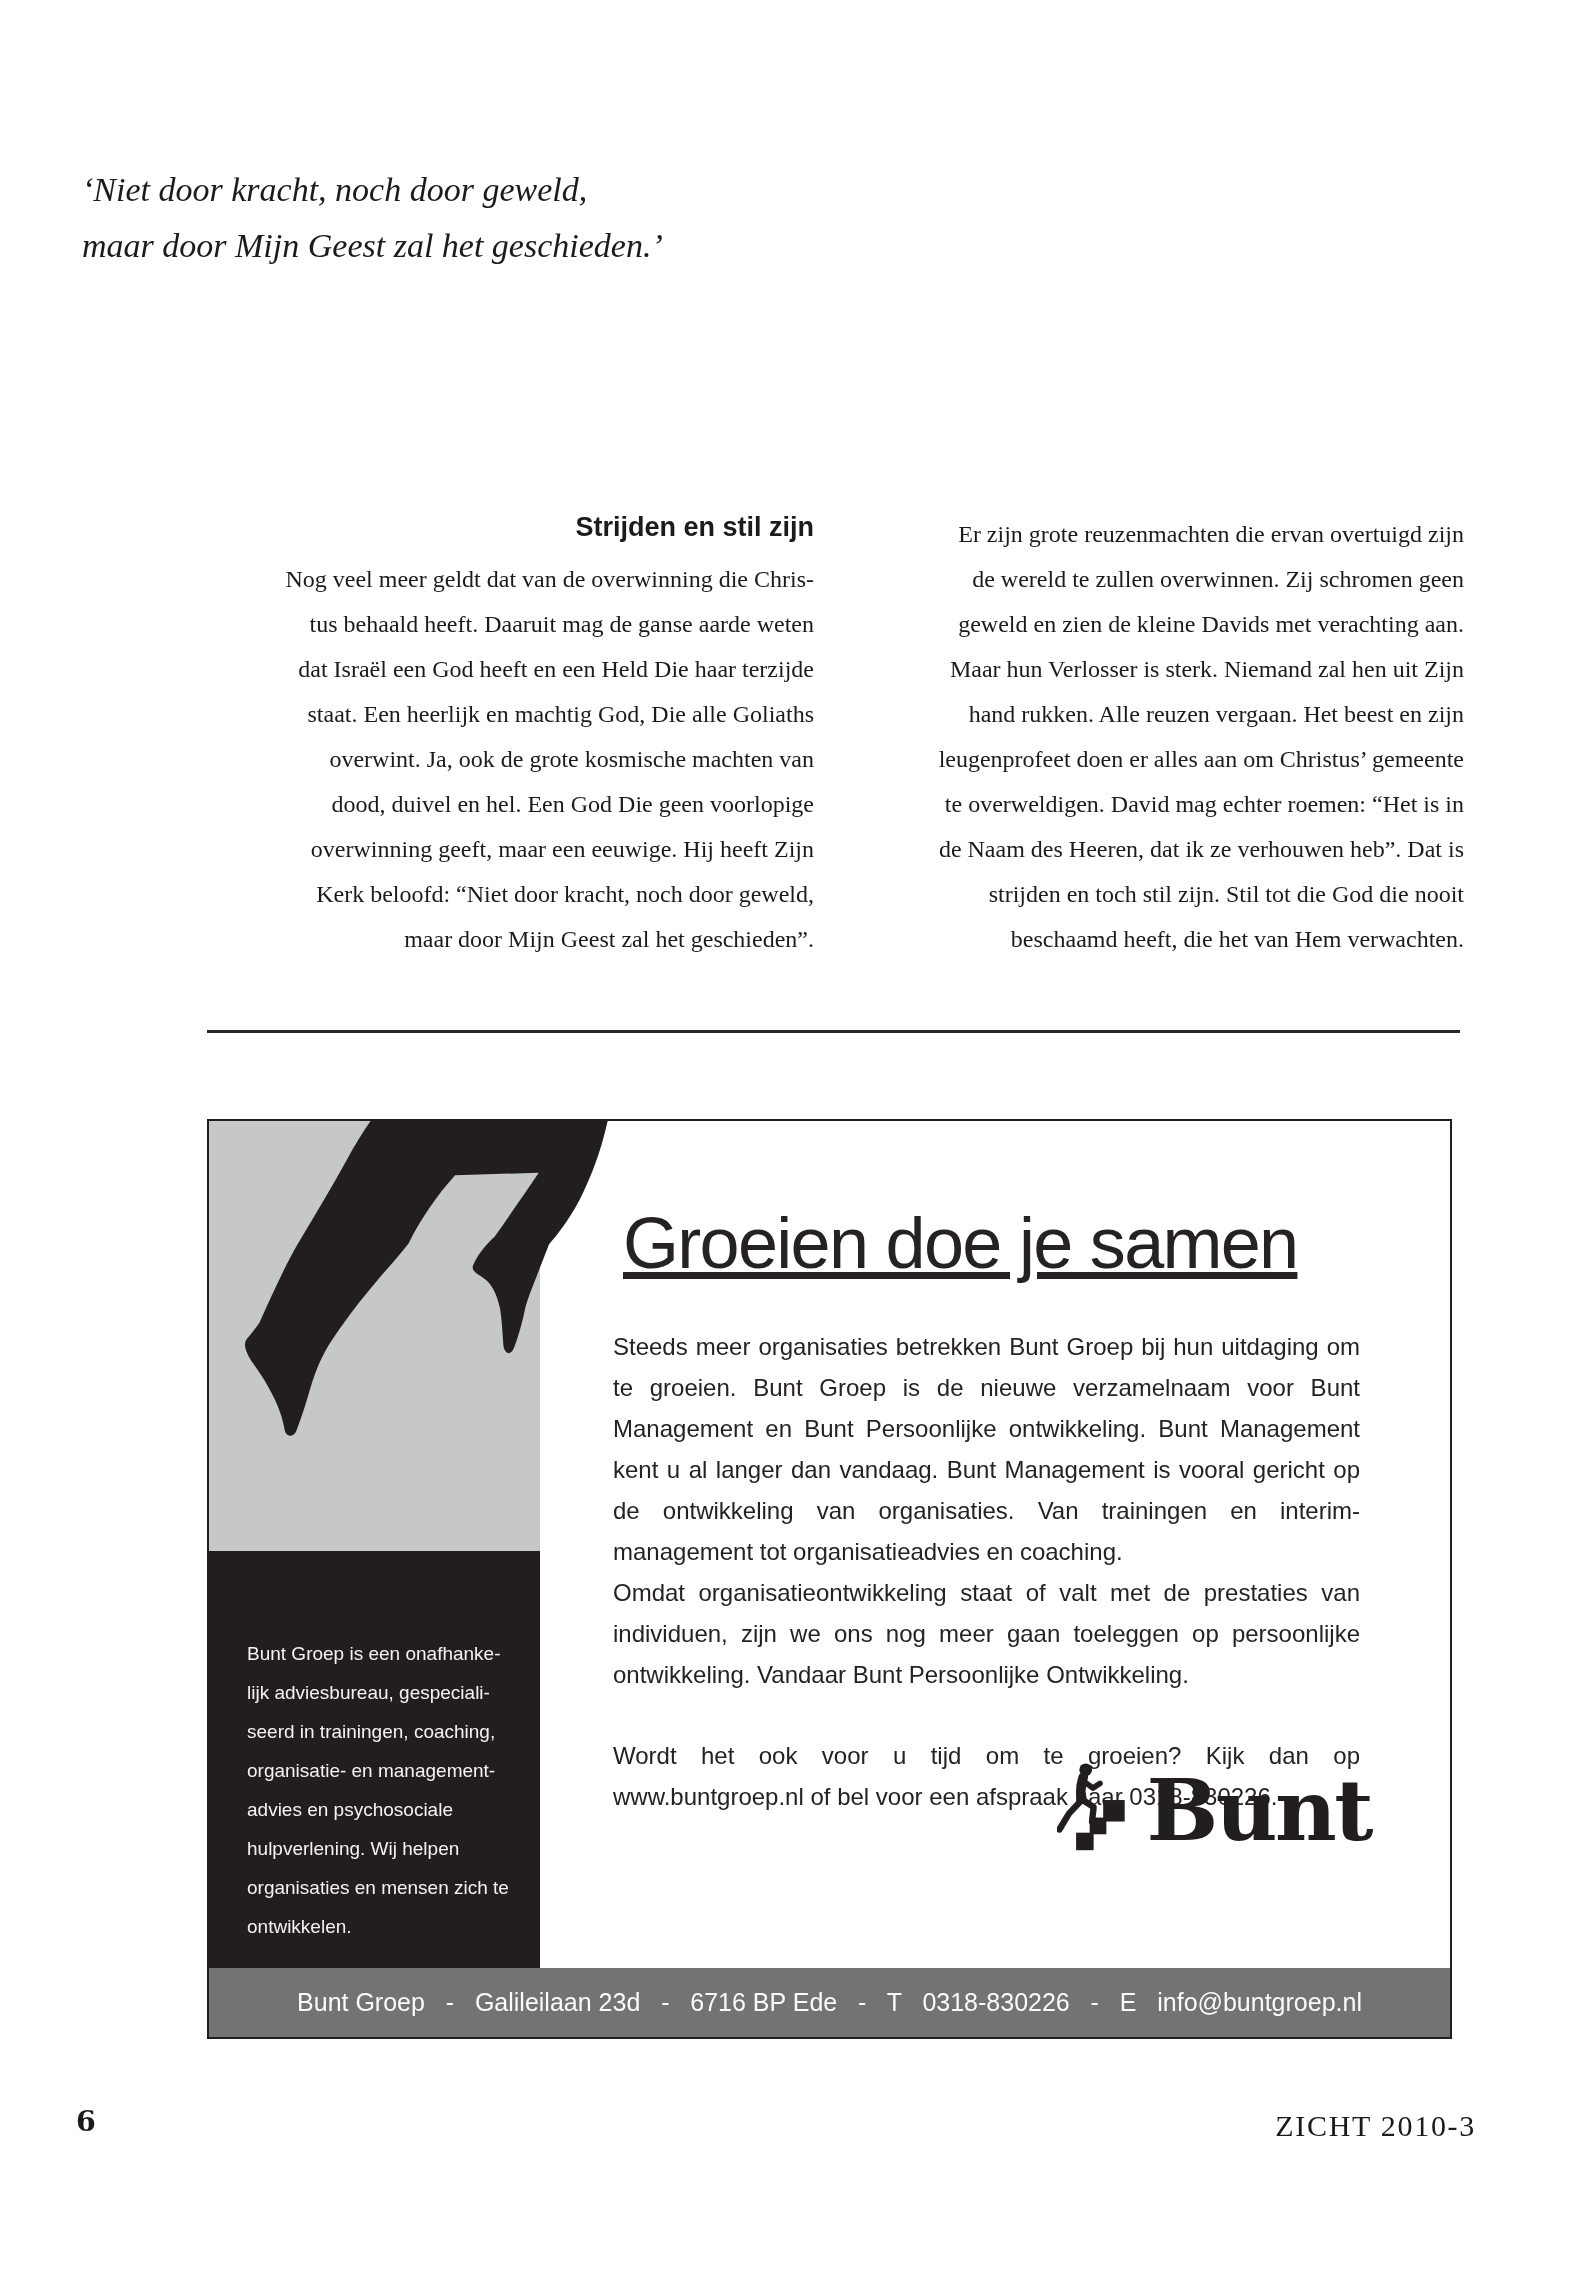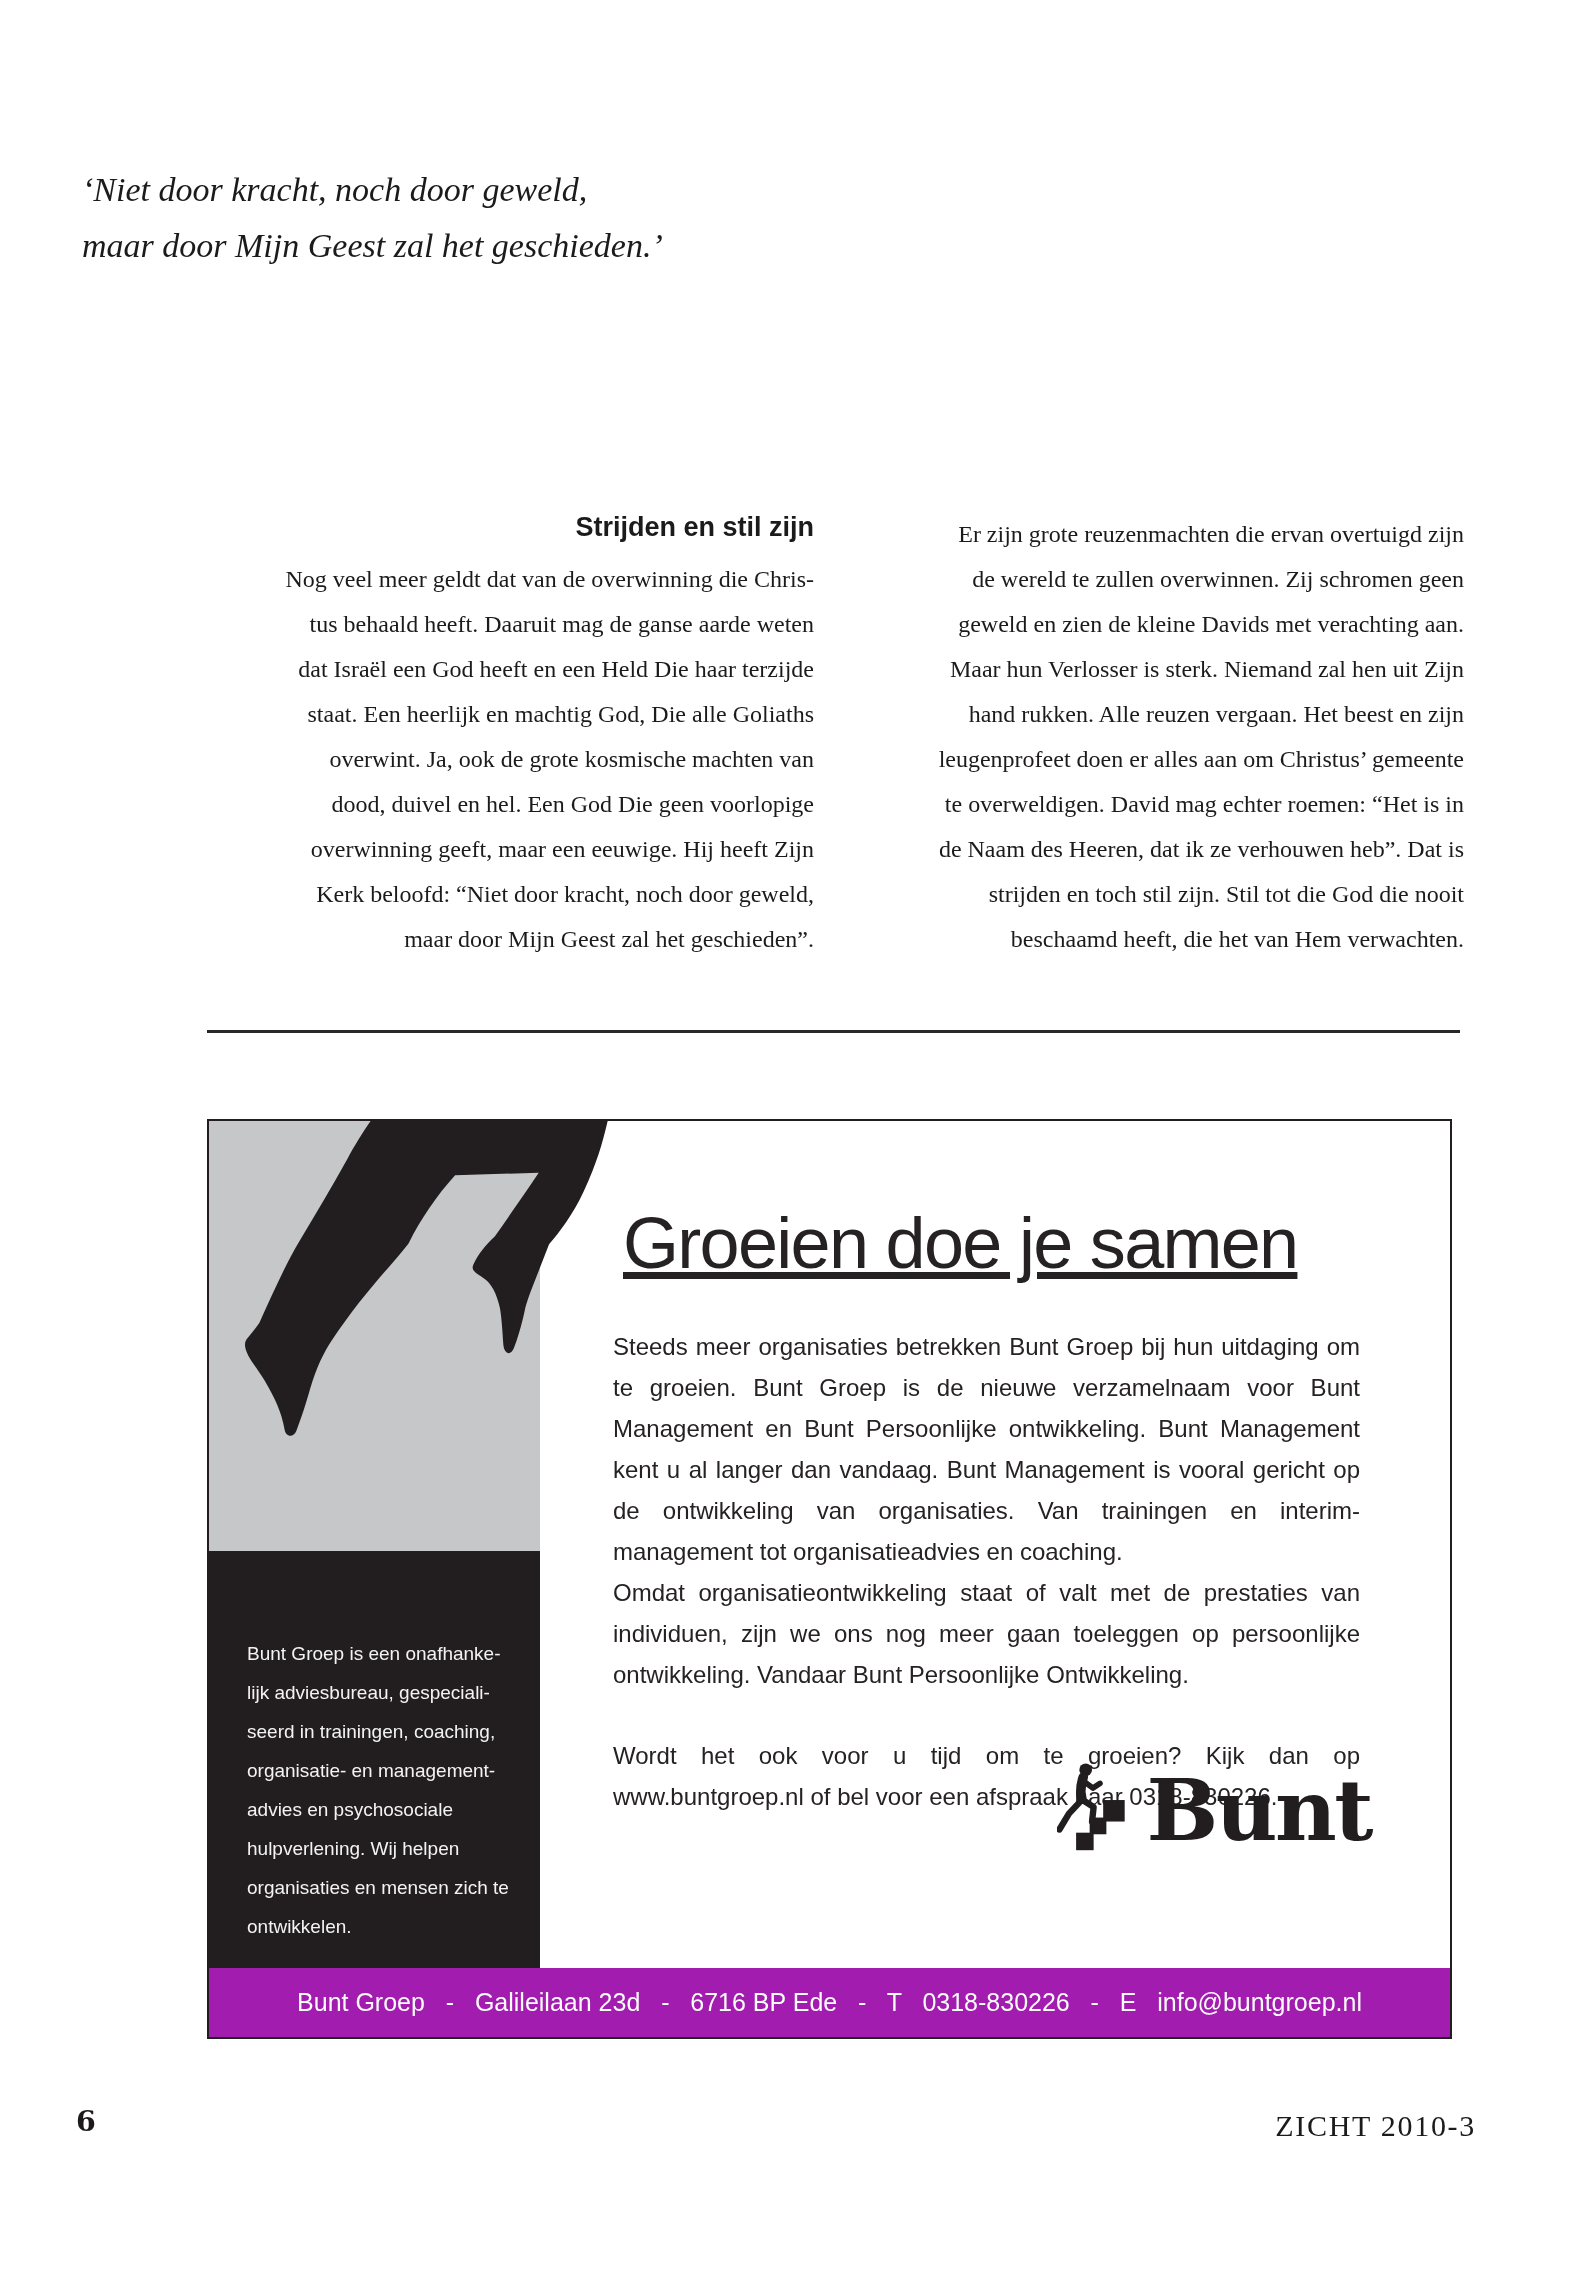--- a/index.html
+++ b/index.html
@@ -36,21 +36,21 @@
                font-size:72px;line-height:79px;letter-spacing:-1.7px;color:#262223;text-decoration:underline;}
   .ad-body{position:absolute;left:404px;top:205px;width:747px;
            font-size:24px;line-height:41px;color:#262223;text-align:justify;}
   .ad-body p{margin:0;}
   .ad-body p.spaced{margin-top:40px;}
   .ad-logo{position:absolute;left:848px;top:637px;display:flex;align-items:flex-start;}
   .logo-mark{width:86px;height:100px;}
   .logo-text{font-family:"DejaVu Serif","Liberation Serif",serif;font-weight:bold;
              font-size:85px;line-height:85px;letter-spacing:-2.6px;color:#221e1f;
              margin-left:3.5px;margin-top:10.4px;}
-  .ad-contact-bar{position:absolute;left:0;right:0;bottom:0;height:69px;background:#a21caf;
+  .ad-contact-bar{position:absolute;left:0;right:0;bottom:0;height:69px;background:#737373;
                   display:flex;align-items:center;justify-content:center;
                   color:#fbfbfb;font-size:25px;}
 
   
   .page-number{position:absolute;left:76px;top:2104px;
                font-family:"DejaVu Serif","Liberation Serif",serif;
                font-weight:bold;font-size:28.5px;color:#1c1a1b;}
   .issue-label{position:absolute;right:116px;top:2109px;
                font-family:"Liberation Serif","DejaVu Serif",serif;
                font-size:30px;letter-spacing:1.7px;color:#1c1a1b;}

